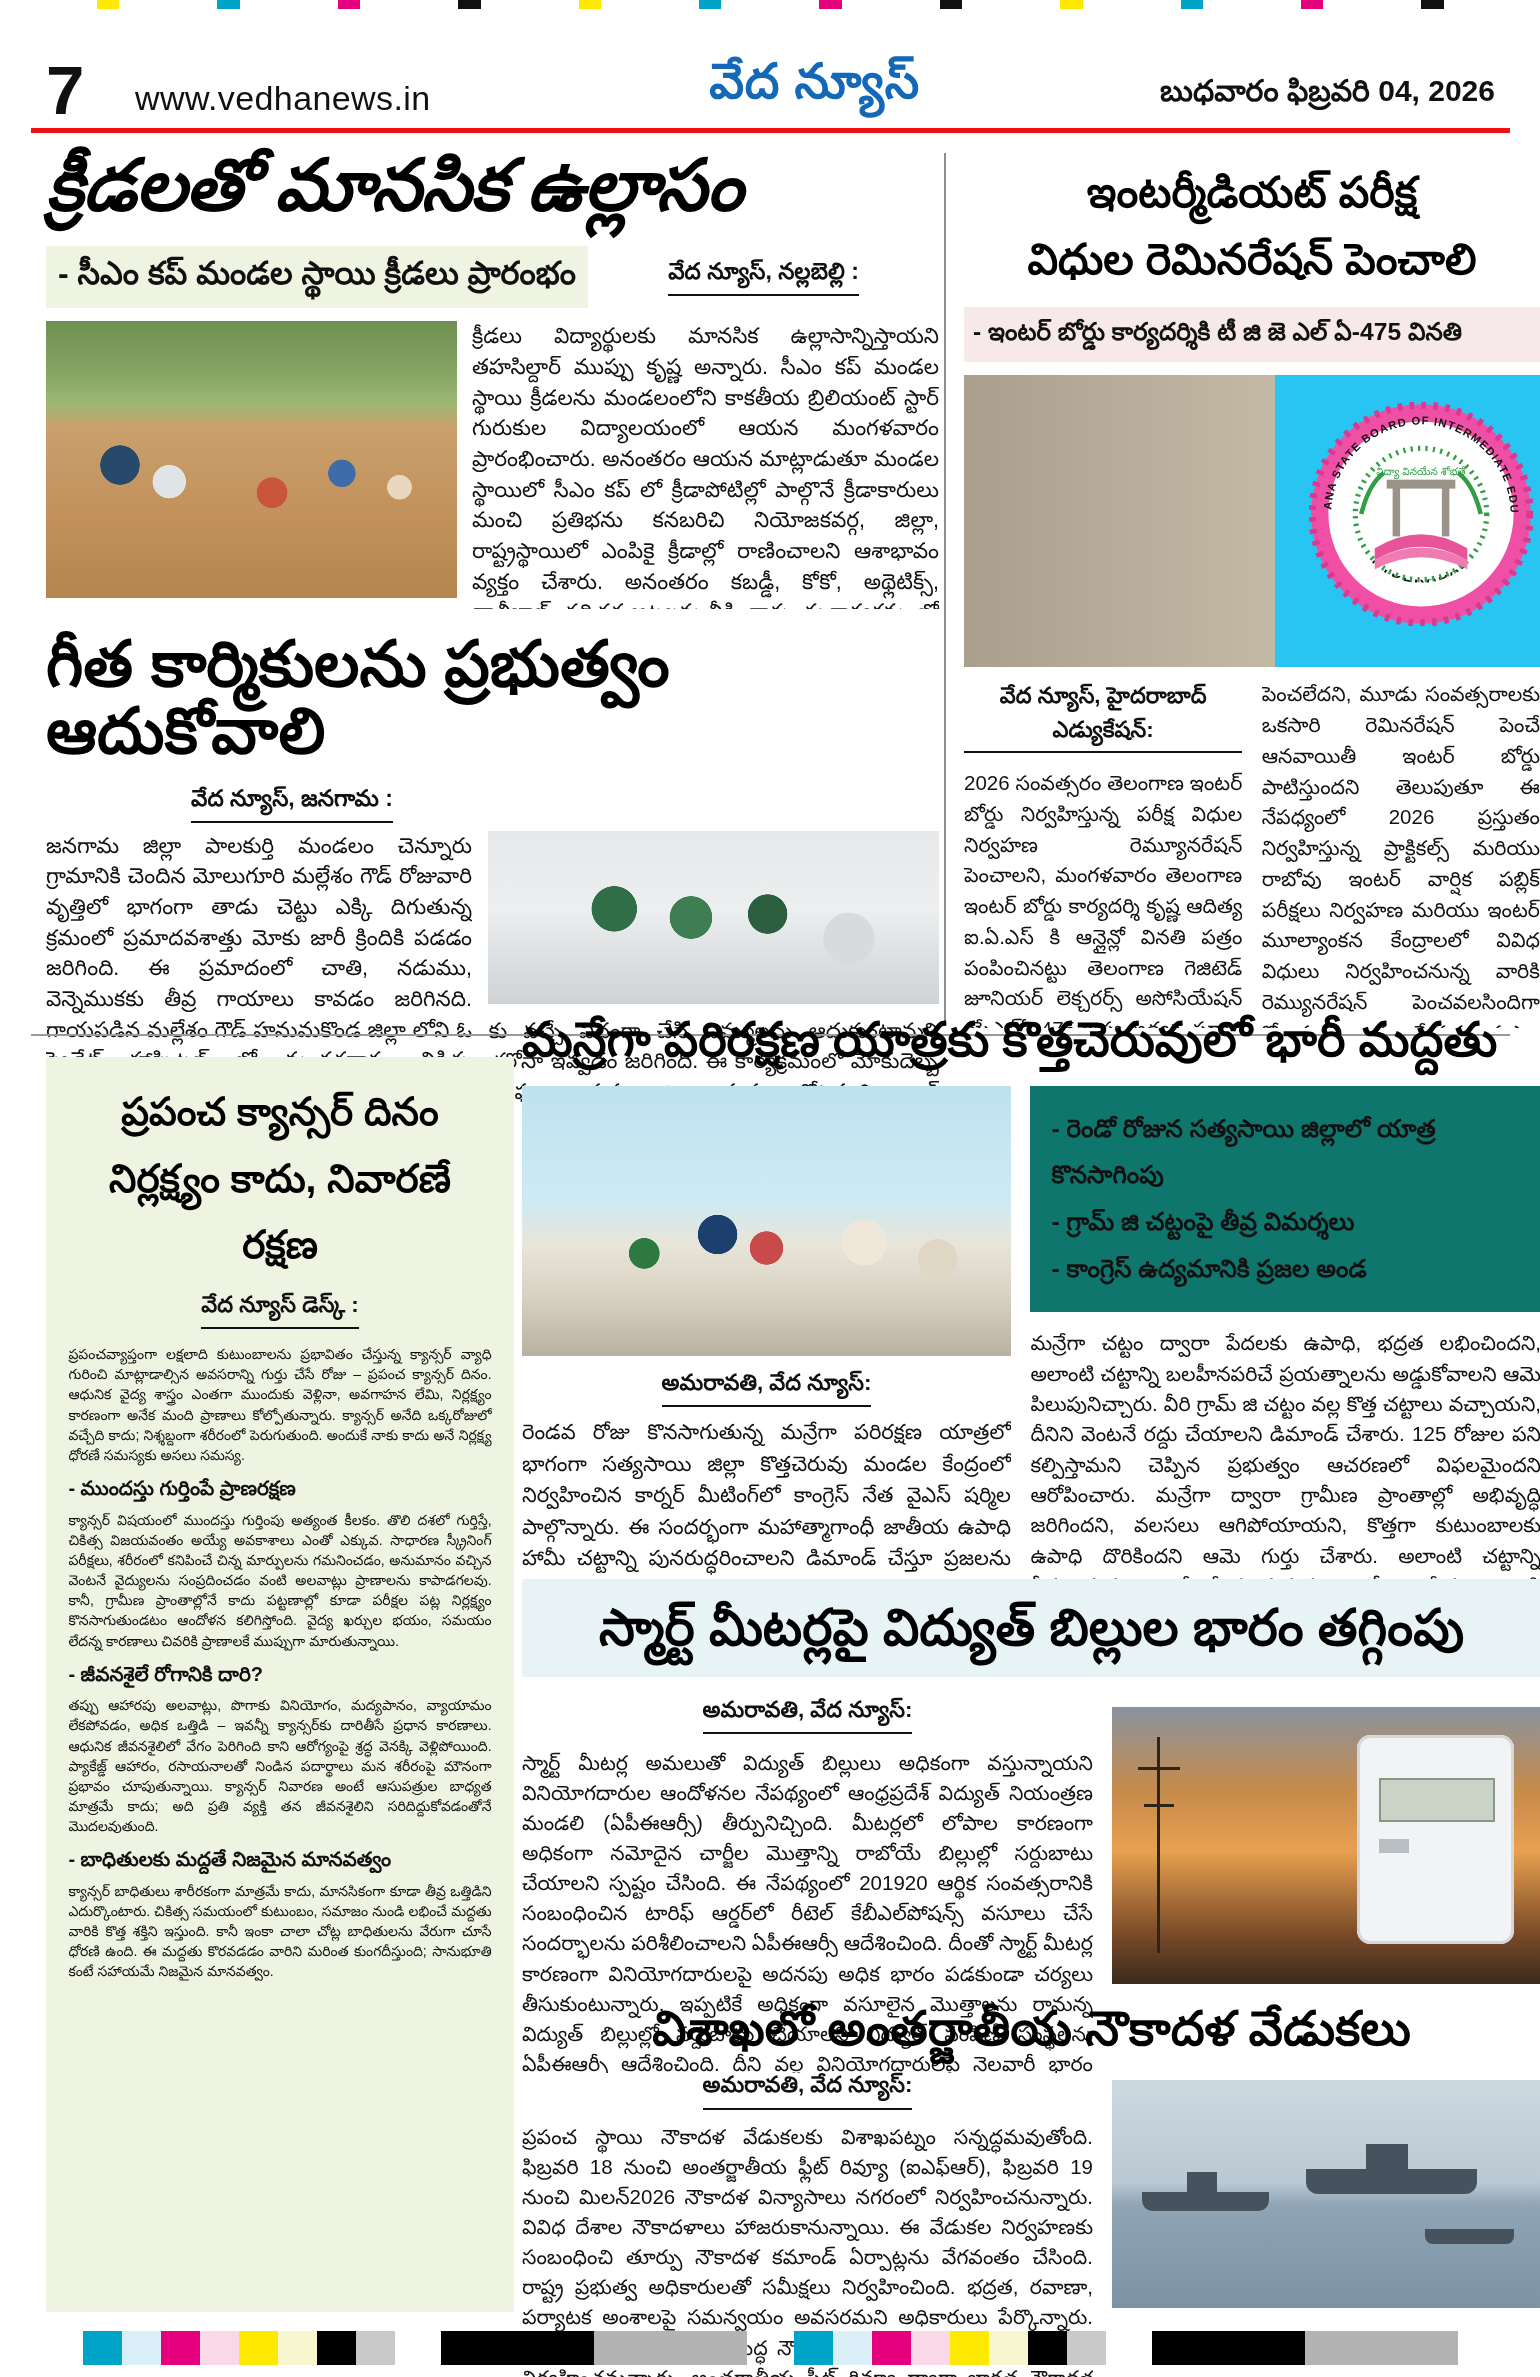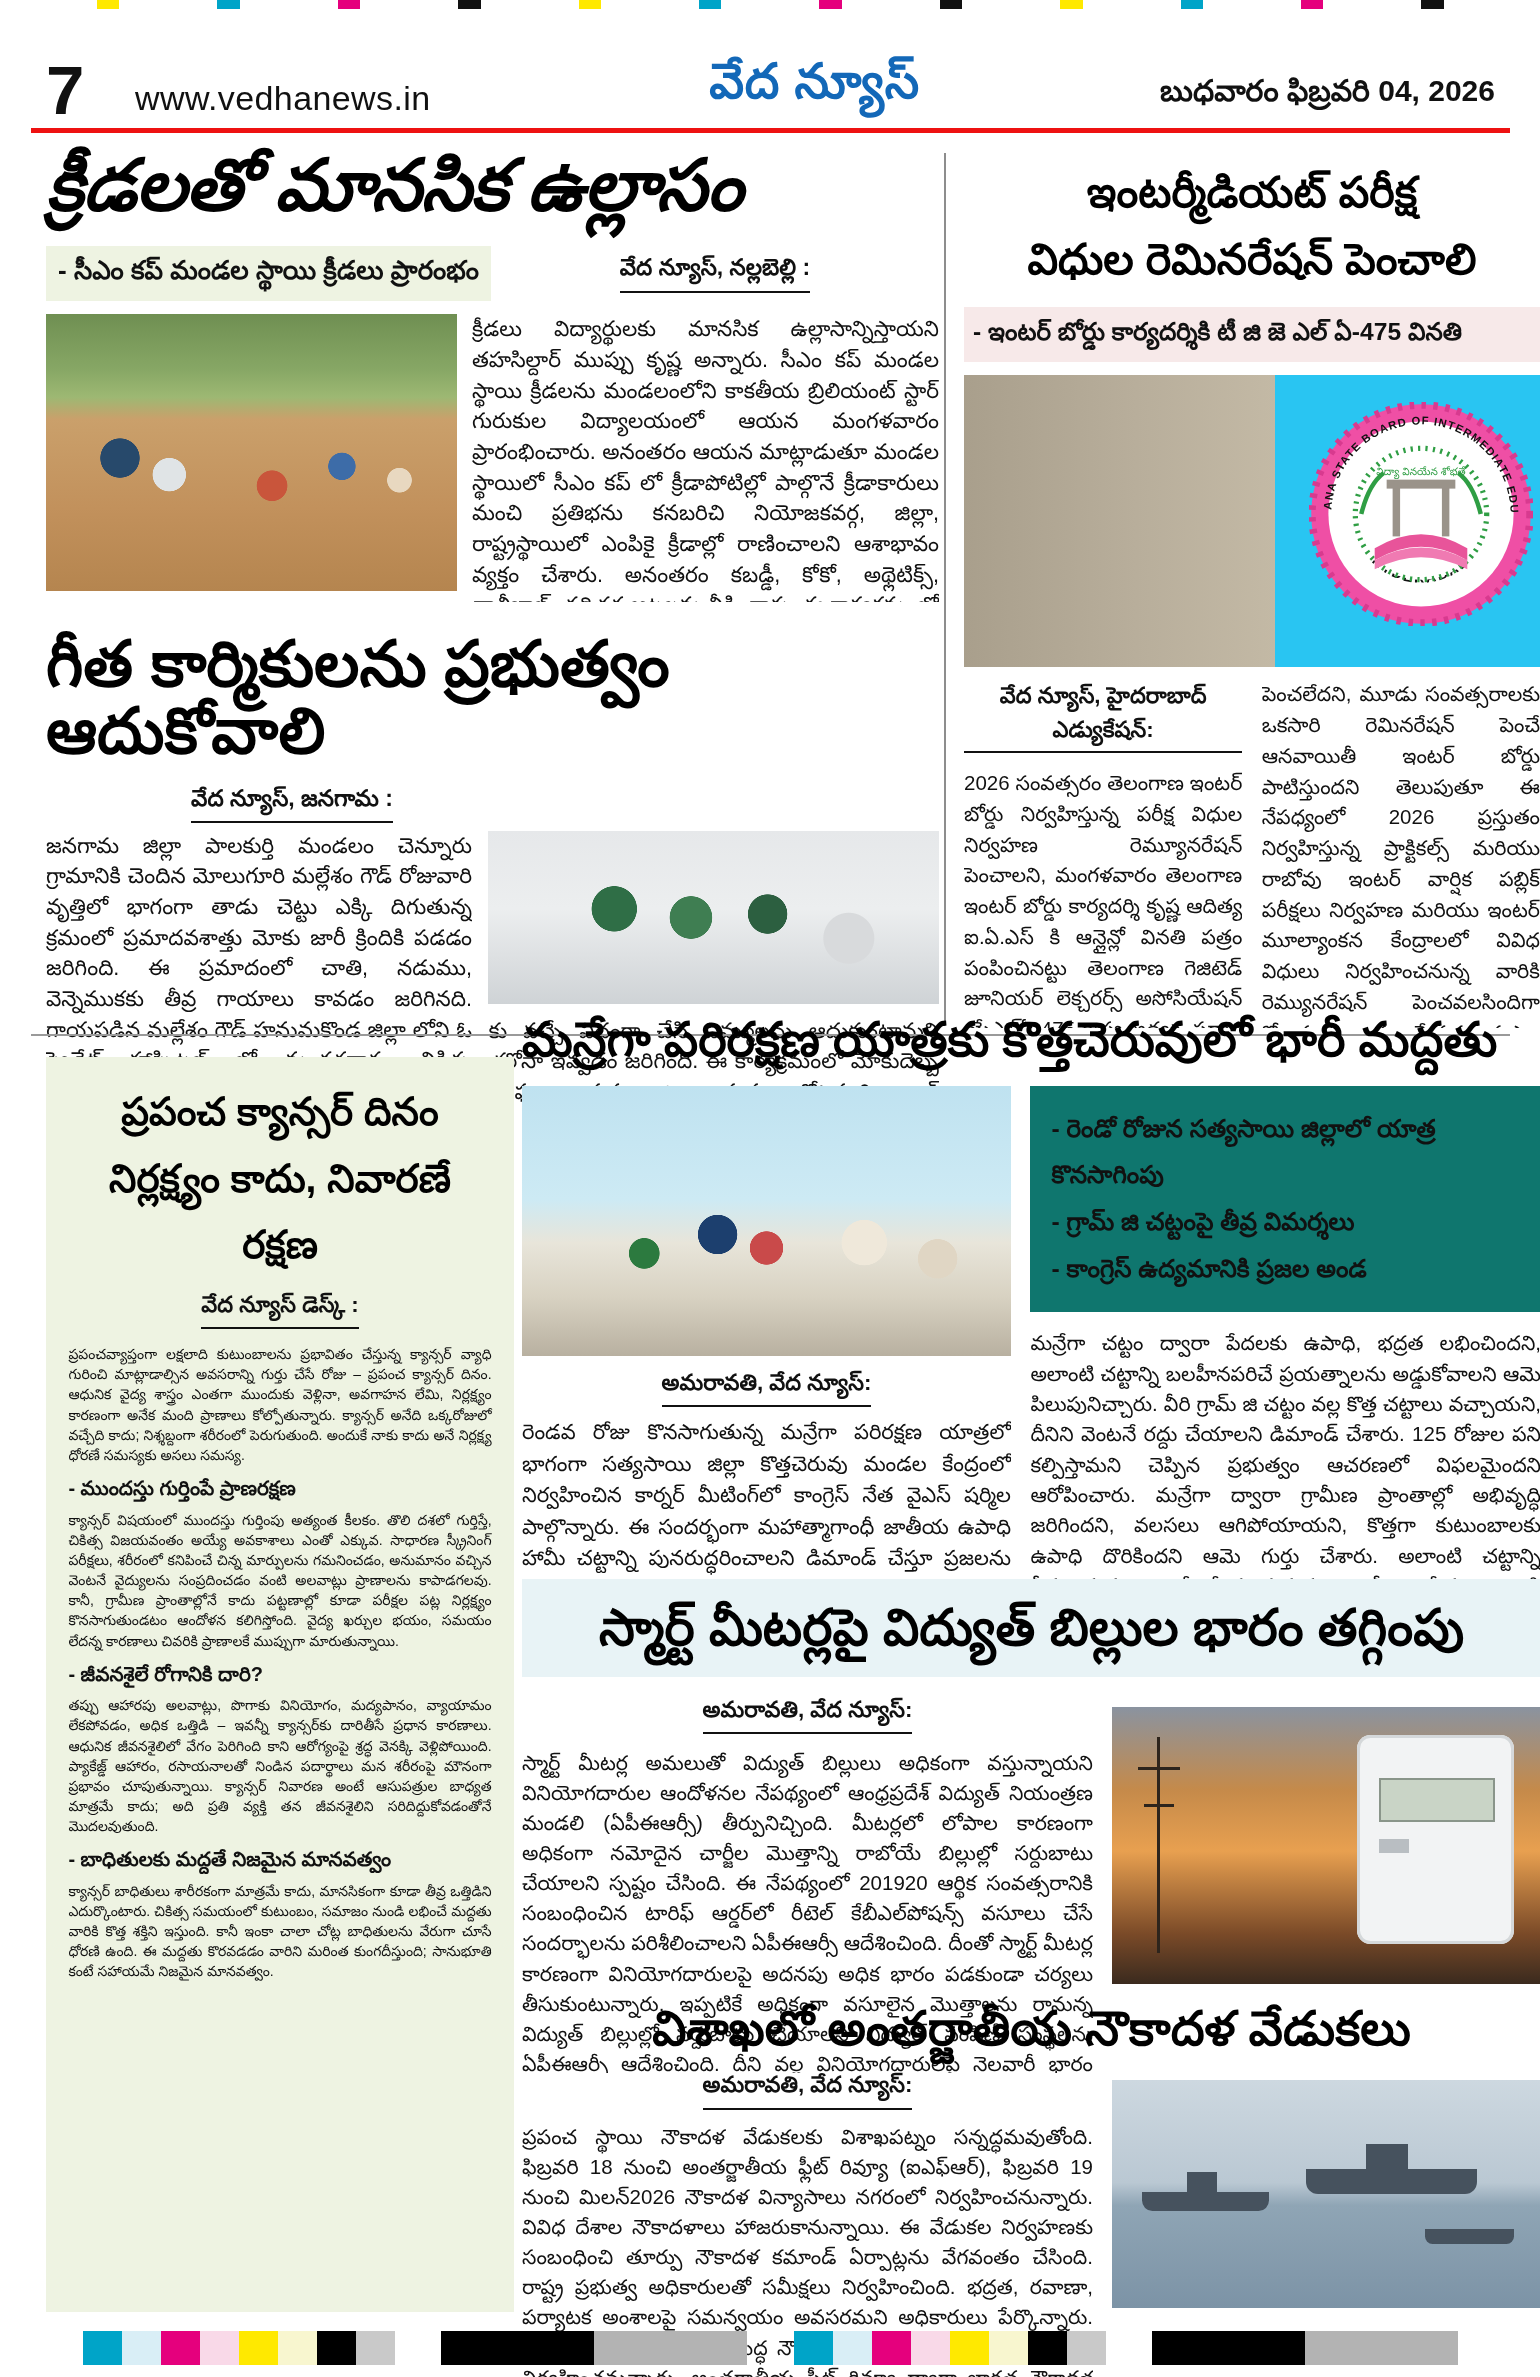--- a/index.html
+++ b/index.html
@@ -32,21 +32,21 @@
   
   .headline{font-weight:bold;color:#000;margin:0;}
   .byline{font-size:23px;font-weight:bold;display:inline-block;
           border-bottom:2.2px solid #111;padding-bottom:4.5px;}
   .body-text{font-size:21.6px;line-height:1.42;text-align:justify;}
   .photo{position:relative;overflow:hidden;}
   
   .a1{position:absolute;left:46px;top:148px;width:893px;}
   .a1 .headline{font-size:72px;line-height:1.05;letter-spacing:-0.7px;font-style:italic;}
   .a1-row1{display:flex;align-items:center;margin-top:22.4px;margin-bottom:13.4px;}
-  .subhead-green{background:#eef3e2;font-size:26px;font-weight:bold;padding:9px 12px;flex:none;}
+  .subhead-green{background:#eef3e2;font-size:32px;font-weight:bold;padding:9px 12px;flex:none;}
   .a1-row1 .byline{margin:0 auto;}
   .a1-row2{display:flex;gap:15px;}
   .photo-sports{width:411px;height:277px;flex:none;
     background:
       radial-gradient(circle at 18% 52%, #27496b 0 19.4px, transparent 20px),
       radial-gradient(circle at 30% 58%, #e0e4e6 0 16.4px, transparent 17px),
       radial-gradient(circle at 55% 62%, #c9553b 0 15px, transparent 15.7px),
       radial-gradient(circle at 72% 55%, #3d6ca8 0 13.4px, transparent 14px),
       radial-gradient(circle at 86% 60%, #e8d8c0 0 12px, transparent 12.7px),
       linear-gradient(180deg,#6f8f52 0%,#87a765 20%,#9db873 30%,#caa06b 38%,#c2915c 70%,#b5854f 100%);}

